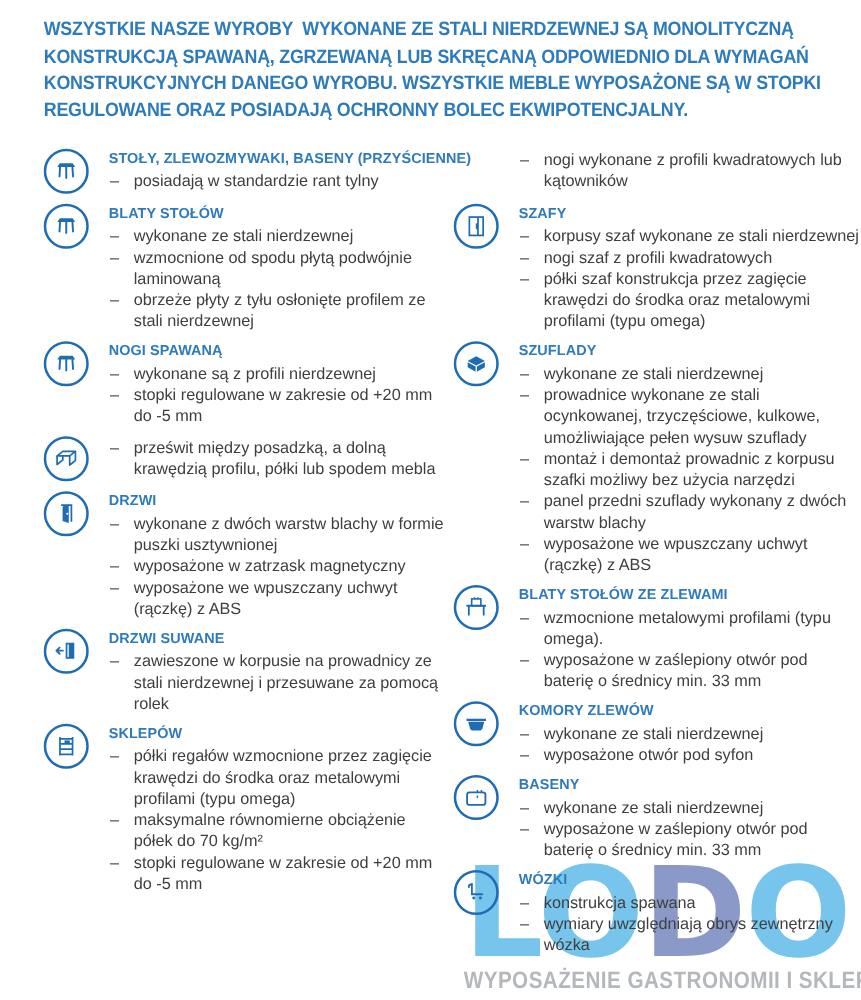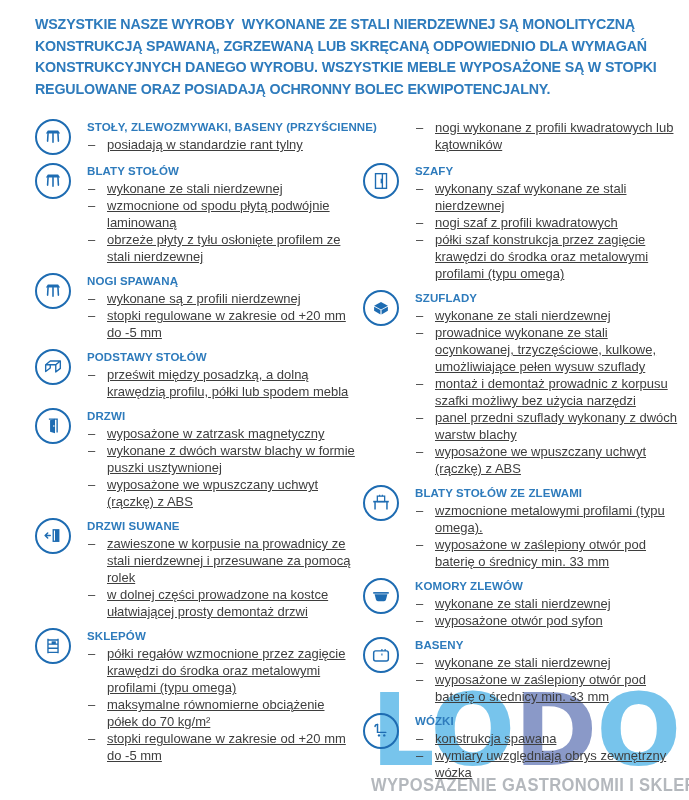--- a/index.html
+++ b/index.html
@@ -26,21 +26,21 @@
     border:2.3px solid var(--icon-blue); border-radius:50%;
     color:var(--icon-blue); display:flex; align-items:center; justify-content:center;
     margin-right:16px; margin-top:1px; background:transparent;
   }
   .section.no-icon .icon-circle { visibility:hidden; }
   .content { flex:1; min-width:0; padding-top:1px; }
   .heading {
     margin:0; color:var(--accent-blue); font-weight:bold; font-size:11.5px;
     line-height:17px; letter-spacing:0.1px; white-space:nowrap;
   }
-  .bullets { list-style:none; margin:0; padding:0; color:var(--body-text); font-size:13px;text-decoration:underline; }
+  .bullets { list-style:none; margin:0; padding:0; color:var(--body-text); font-size:13px; }
   .bullets li { position:relative; padding-left:20px; line-height:17px; }
   .bullets li::before { content:"–"; position:absolute; left:1px; }
 
   
   .logo { position:absolute; left:371px; top:690px; z-index:0; }
   .logo-text {
     font-family:"DejaVu Sans", sans-serif; font-weight:bold; font-size:100px;
     line-height:82px; letter-spacing:-1px; opacity:0.92; white-space:nowrap;
   }
   .logo-tagline {
@@ -118,58 +118,56 @@
   </div>
 
   <div class="section">
     <div class="icon-circle">
             <svg viewBox="0 0 24 24" width="22" height="22" fill="none" stroke="currentColor" stroke-width="1.5" stroke-linejoin="round">
               <path d="M4 9.5 9 5.5h11l-5 4z"></path>
               <path d="M4 9.5V17l5-4V9.5M15 9.5v8l5-4V5.5"></path>
             </svg>
           </div>
     <div class="content">
-      <div class="heading">PODSTAWY STOŁÓW</div>
       <ul class="bullets">
               <li><span>prześwit między posadzką, a dolną krawędzią profilu, półki lub spodem mebla</span></li>
             </ul>
     </div>
   </div>
 
   <div class="section">
     <div class="icon-circle">
             <svg viewBox="0 0 24 24" width="22" height="22">
               <path d="M7.5 4.5h9V19" fill="none" stroke="currentColor" stroke-width="1.5"></path>
               <path d="M8.8 5.6 14.2 4v16l-5.4-1.7z" fill="currentColor"></path>
               <circle cx="12.9" cy="12" r="0.9" fill="#fff"></circle>
             </svg>
           </div>
     <div class="content">
       <div class="heading">DRZWI</div>
       <ul class="bullets">
+              <li><span>wykonane z dwóch warstw blachy w formie puszki usztywnionej</span></li>
               <li><span>wyposażone w zatrzask magnetyczny</span></li>
-              <li><span>wykonane z dwóch warstw blachy w formie puszki usztywnionej</span></li>
               <li><span>wyposażone we wpuszczany uchwyt (rączkę) z ABS</span></li>
             </ul>
     </div>
   </div>
 
   <div class="section">
     <div class="icon-circle">
             <svg viewBox="0 0 24 24" width="22" height="22">
               <path d="M11.5 4.5H19v14h-7.5z" fill="currentColor"></path>
               <path d="M13.6 6v11" stroke="#fff" stroke-width="1.2"></path>
               <path d="M3.6 11.5h5.4M6.2 8.8 3.4 11.5l2.8 2.7" fill="none" stroke="currentColor" stroke-width="1.6" stroke-linecap="round" stroke-linejoin="round"></path>
             </svg>
           </div>
     <div class="content">
       <div class="heading">DRZWI SUWANE</div>
       <ul class="bullets">
               <li><span>zawieszone w korpusie na prowadnicy ze stali nierdzewnej i przesuwane za pomocą rolek</span></li>
-              <li><span>w dolnej części prowadzone na kostce ułatwiającej prosty demontaż drzwi</span></li>
             </ul>
     </div>
   </div>
 
   <div class="section">
     <div class="icon-circle">
             <svg viewBox="0 0 24 24" width="22" height="22" fill="none" stroke="currentColor" stroke-width="1.5">
               <path d="M6.5 4v16M17.5 4v16M6.5 5.5h11M6.5 10h11M6.5 14.5h11M6.5 19h11"></path>
               <rect x="10.5" y="6.9" width="4.6" height="3.1" fill="currentColor" stroke="none"></rect>
             </svg>
@@ -199,21 +197,21 @@
     <div class="icon-circle">
             <svg viewBox="0 0 24 24" width="22" height="22" fill="none" stroke="currentColor" stroke-width="1.5">
               <rect x="6" y="4" width="12" height="16"></rect>
               <path d="M13.5 4v16"></path>
               <rect x="11.6" y="9.5" width="1.9" height="5" fill="currentColor" stroke="none"></rect>
             </svg>
           </div>
     <div class="content">
       <div class="heading">SZAFY</div>
       <ul class="bullets">
-              <li><span>wykonany szaf wykonane ze stali nierdzewnej</span></li>
+              <li><span>korpusy szaf wykonane ze stali nierdzewnej</span></li>
               <li><span>nogi szaf z profili kwadratowych</span></li>
               <li><span>półki szaf konstrukcja przez zagięcie krawędzi do środka oraz metalowymi profilami (typu omega)</span></li>
             </ul>
     </div>
   </div>
 
   <div class="section">
     <div class="icon-circle">
             <svg viewBox="0 0 24 24" width="22" height="22" fill="currentColor">
               <path d="M4.5 9.5 12 5.5l7.5 4-7.5 4z"></path>

